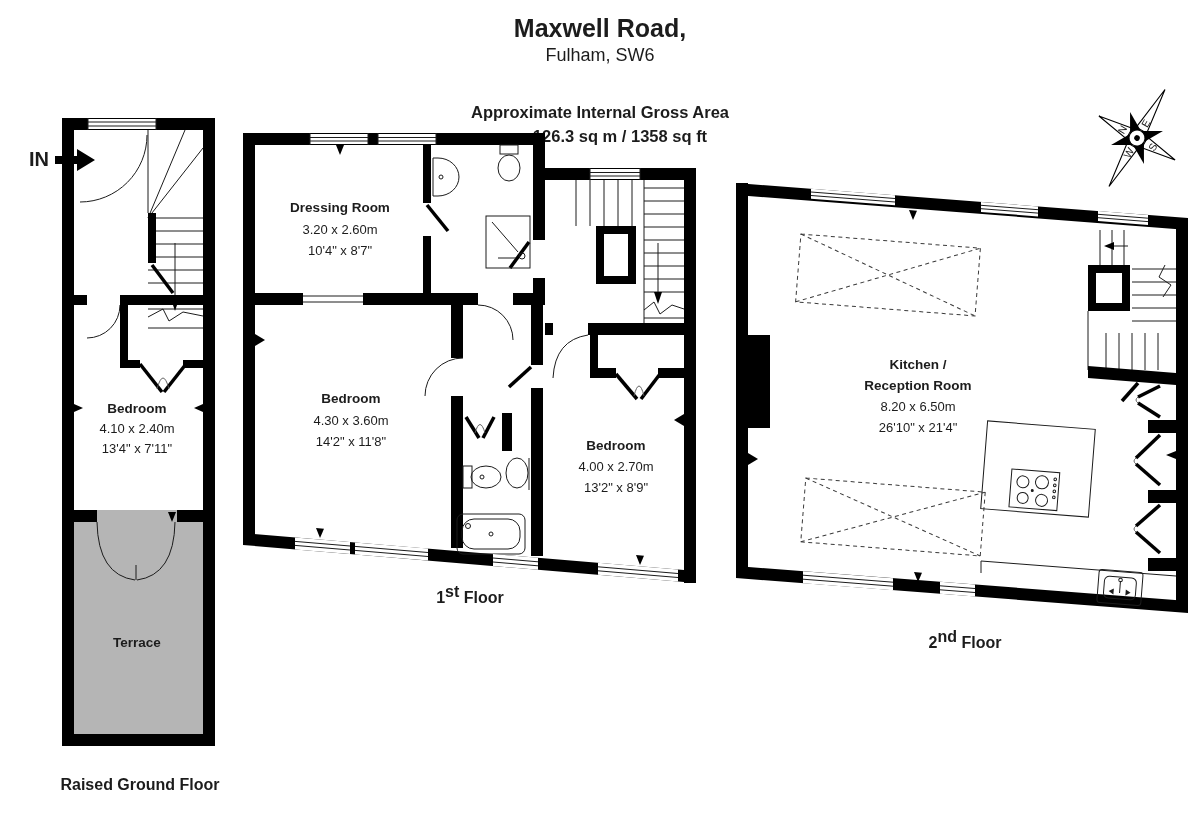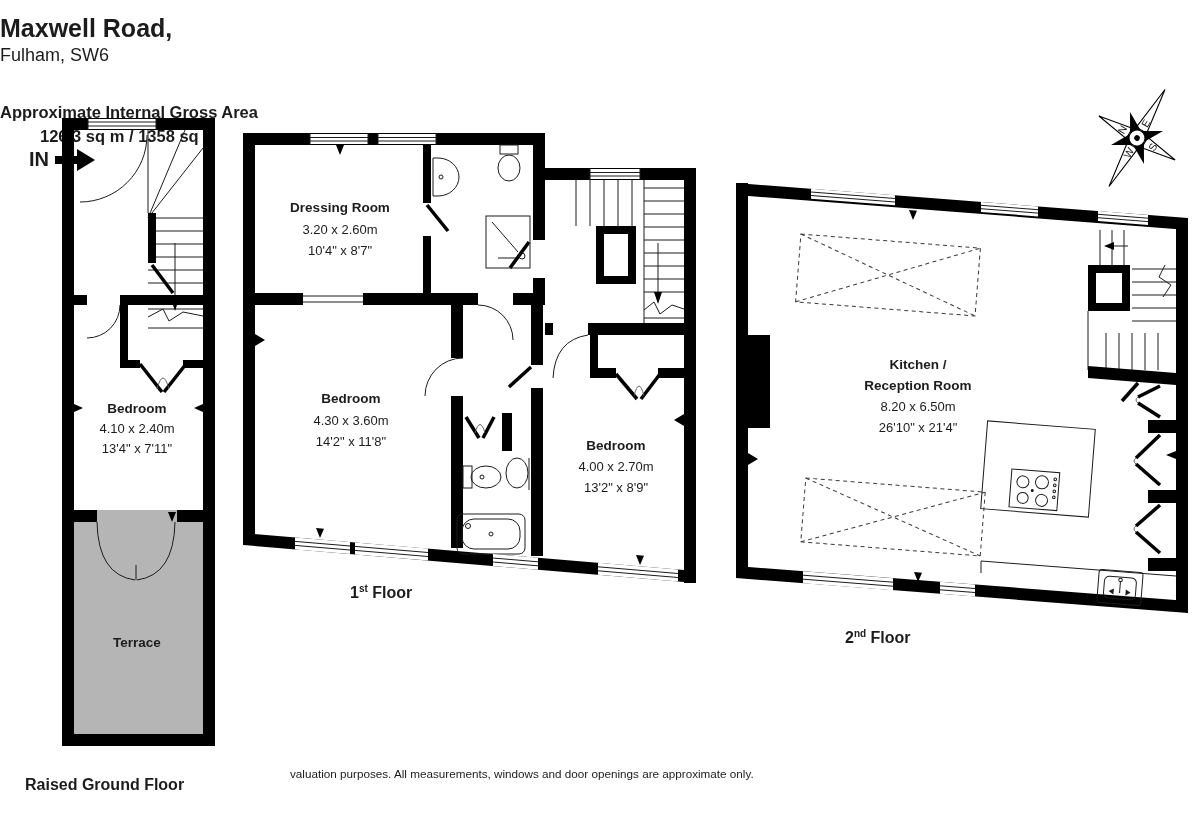--- a/index.html
+++ b/index.html
@@ -1,24 +1,24 @@
 <!DOCTYPE html>
 <html><head>
 <meta charset="utf-8">
 <style>
   html,body{margin:0;padding:0;background:#fff;}
   body{width:1200px;height:839px;position:relative;font-family:"Liberation Sans",sans-serif;color:#1c1c1c;overflow:hidden;}
   .abs{position:absolute;}
-  .center{text-align:left;}
+  .center{text-align:center;}
   .hdr1{font-size:25px;font-weight:bold;line-height:28px;}
   .hdr2{font-size:18px;line-height:26px;}
   .hdr3{font-size:16.5px;font-weight:bold;line-height:24px;margin-top:32px;}
   .hdr4{font-size:16.5px;font-weight:bold;line-height:24px;margin-left:40px;}
   .floor-label{font-size:16px;font-weight:bold;}
-  .floor-label sup{font-size:10px;}
+  .floor-label sup{font-size:16px;}
   .disclaimer{font-size:11.7px;line-height:17px;}
   svg{display:block;}
   .wall{fill:#000;stroke:none;}
   .thin{fill:none;stroke:#1c1c1c;stroke-width:1;}
   .thin-g{fill:none;stroke:#555;stroke-width:0.9;}
   .leaf{fill:none;stroke:#000;stroke-width:3.5;}
   .dash{fill:none;stroke:#3a3a3a;stroke-width:1;stroke-dasharray:4 3.5;}
   .winfill{fill:#fff;stroke:none;}
   text{fill:#1c1c1c;}
   .rn{font-size:13.5px;font-weight:bold;}
@@ -367,14 +367,13 @@
   <text class="rn" x="190" y="196" text-anchor="middle">Kitchen /</text>
   <text class="rn" x="190" y="217" text-anchor="middle">Reception Room</text>
   <text class="rd" x="190" y="238" text-anchor="middle">8.20 x 6.50m</text>
   <text class="rd" x="190" y="259" text-anchor="middle">26'10" x 21'4"</text>
 </svg>
 <div class="abs center floor-label" style="left:845px;top:628px;width:240px;">
   <span>2</span><sup>nd</sup><span> Floor</span>
 </div>
 
 <div class="abs center disclaimer" style="left:290px;top:765px;width:640px;">
-  <div>valuation purposes. All measurements, windows and door openings are approximate only.</div>
 </div>
 
 </body></html>

